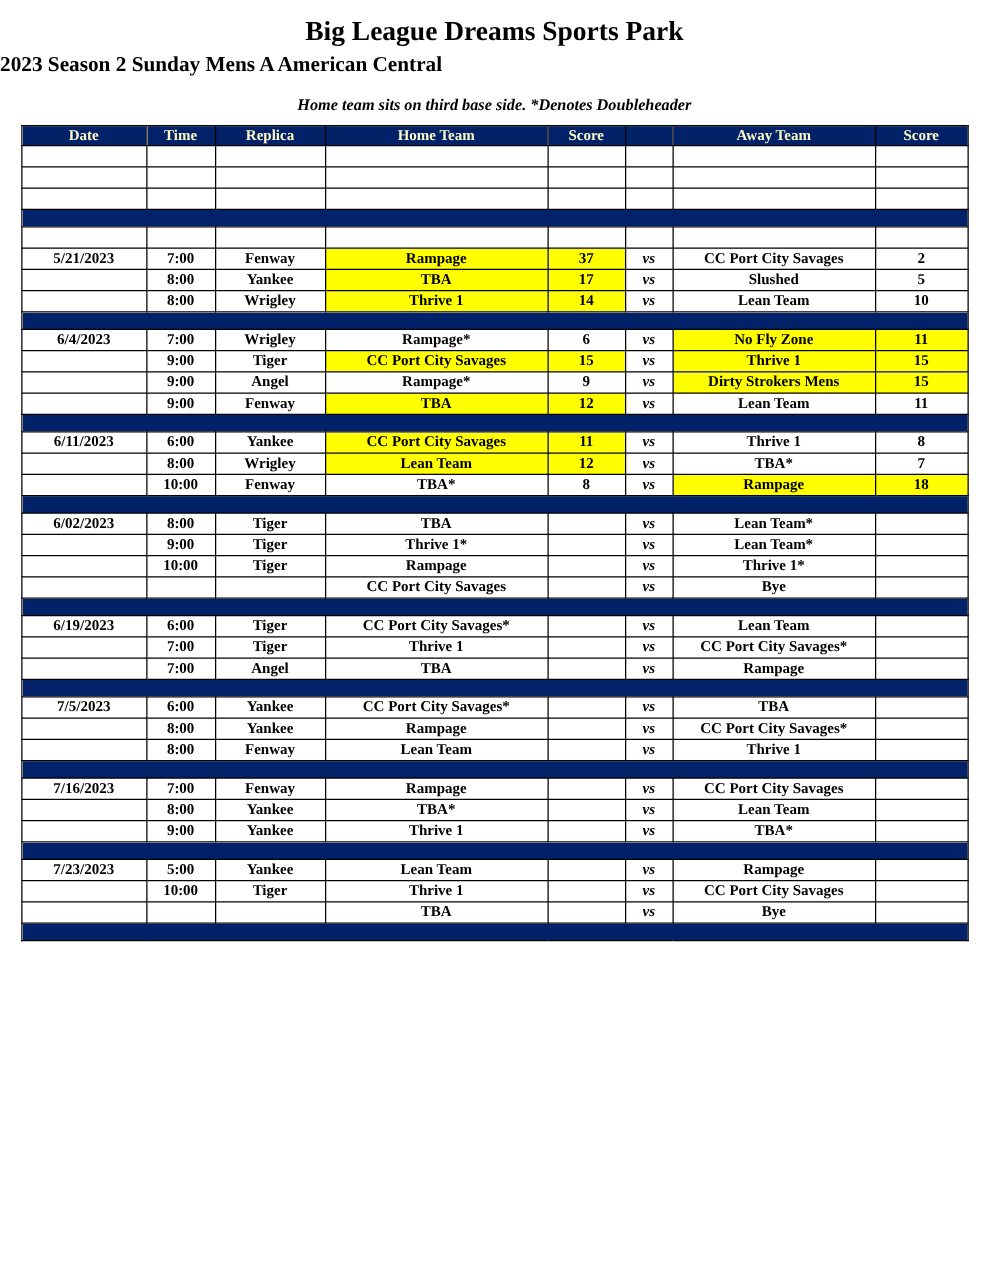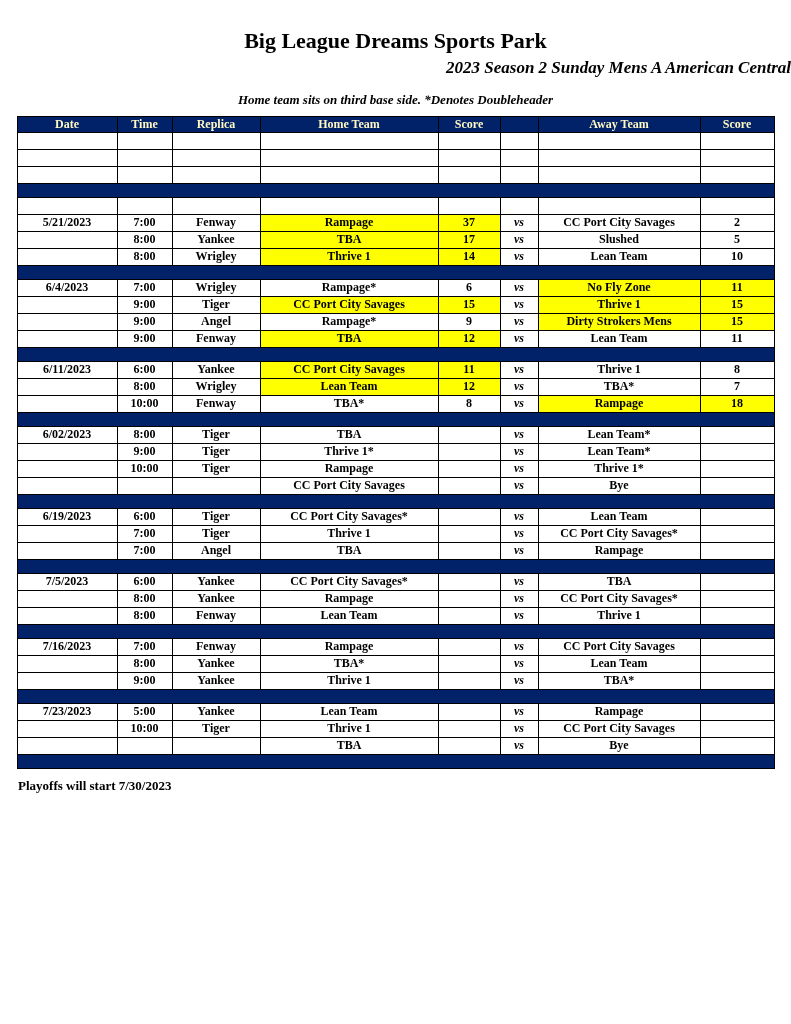--- a/index.html
+++ b/index.html
@@ -7,35 +7,34 @@
     padding: 0;
     background: #ffffff;
     width: 791px;
     font-family: "Liberation Serif", serif;
     color: #000;
   }
   .page {
     width: 791px;
     height: 1024px;
     box-sizing: border-box;
-    padding-top: 28px;
+    padding-top: 12px;
     overflow: hidden;
   }
   .title {
     text-align: center;
     font-size: 22px;
     font-weight: bold;
     margin: 0 0 4px 0;
   }
   .subtitle {
-    text-align: right;
+    text-align: left;
     font-size: 17px;
     font-weight: bold;
     margin: 0 0 6px 0;
-    font-style: italic;
   }
   .note {
     text-align: center;
     font-size: 13px;
     font-weight: bold;
     font-style: italic;
     margin: 14px 0 8px 0;
   }
   table.schedule {
     border-collapse: collapse;
@@ -435,14 +434,13 @@
           <td class="col-vs">vs</td>
           <td class="col-away">Bye</td>
           <td class="col-away-score"></td>
         </tr>
         <tr class="sep">
           <td colspan="8"></td>
         </tr>
       </tbody>
   </table>
 
-  <div class="footer-note">Playoffs will start 7/30/2023</div>
 </div>
 
 </body></html>

